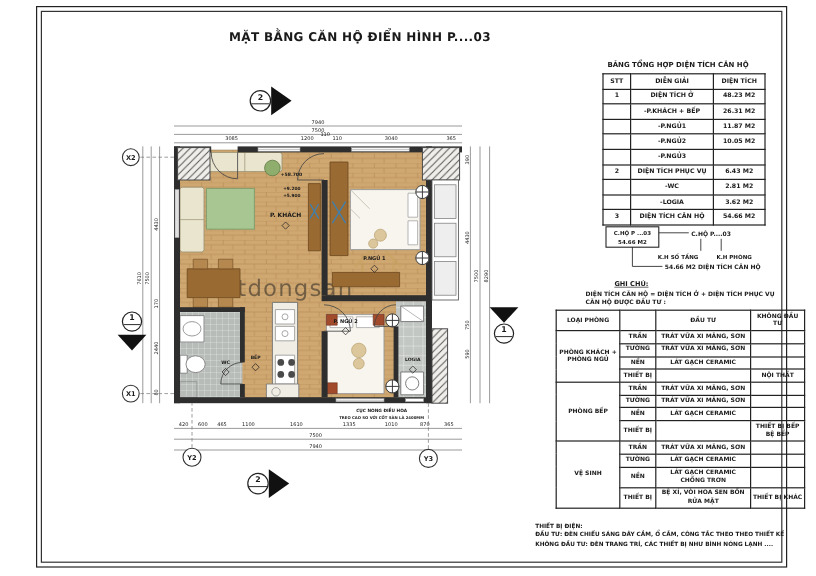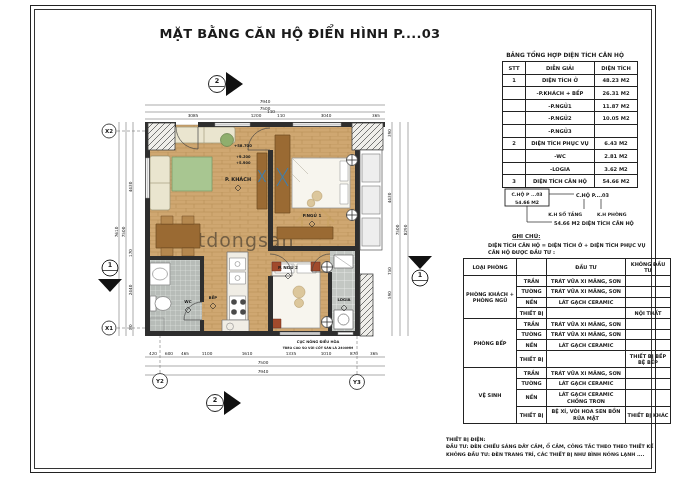--- a/index.html
+++ b/index.html
@@ -1,21 +1,21 @@
 <!DOCTYPE html>
 <html><head>
 <meta charset="utf-8">
 <style>
   html,body{margin:0;padding:0}
   body{width:680px;height:480px;background:#fff;position:relative;overflow:hidden;
        font-family:"DejaVu Sans",sans-serif;color:#1a1a1a}
   .frame-outer{position:absolute;left:30px;top:5px;width:624px;height:466px;border:1.3px solid #222}
   .frame-inner{position:absolute;left:34px;top:9px;width:616px;height:458px;border:0.7px solid #333}
   .title{position:absolute;left:40px;top:26px;width:520px;text-align:center;
-         font-size:13px;font-weight:bold;letter-spacing:.3px}
+         font-size:10px;font-weight:bold;letter-spacing:.3px}
   .area-title{position:absolute;left:490px;top:52px;width:150px;text-align:center;
               font-size:5.8px;font-weight:bold}
   table{border-collapse:collapse}
   .area-tbl{position:absolute;left:502px;top:61px;font-size:5.2px;font-weight:bold}
   .area-tbl th,.area-tbl td{border:.7px solid #222;padding:1.5px 2px;height:8.6px;text-align:center}
   .area-tbl .c-stt{width:18px}
   .area-tbl .c-desc{width:64px}
   .area-tbl .c-area{width:38px}
   .inv-tbl{position:absolute;left:463px;top:258px;font-size:5px;font-weight:bold;text-align:center}
   .inv-tbl th,.inv-tbl td{border:.7px solid #222;padding:1.6px 1px;line-height:1.3}

